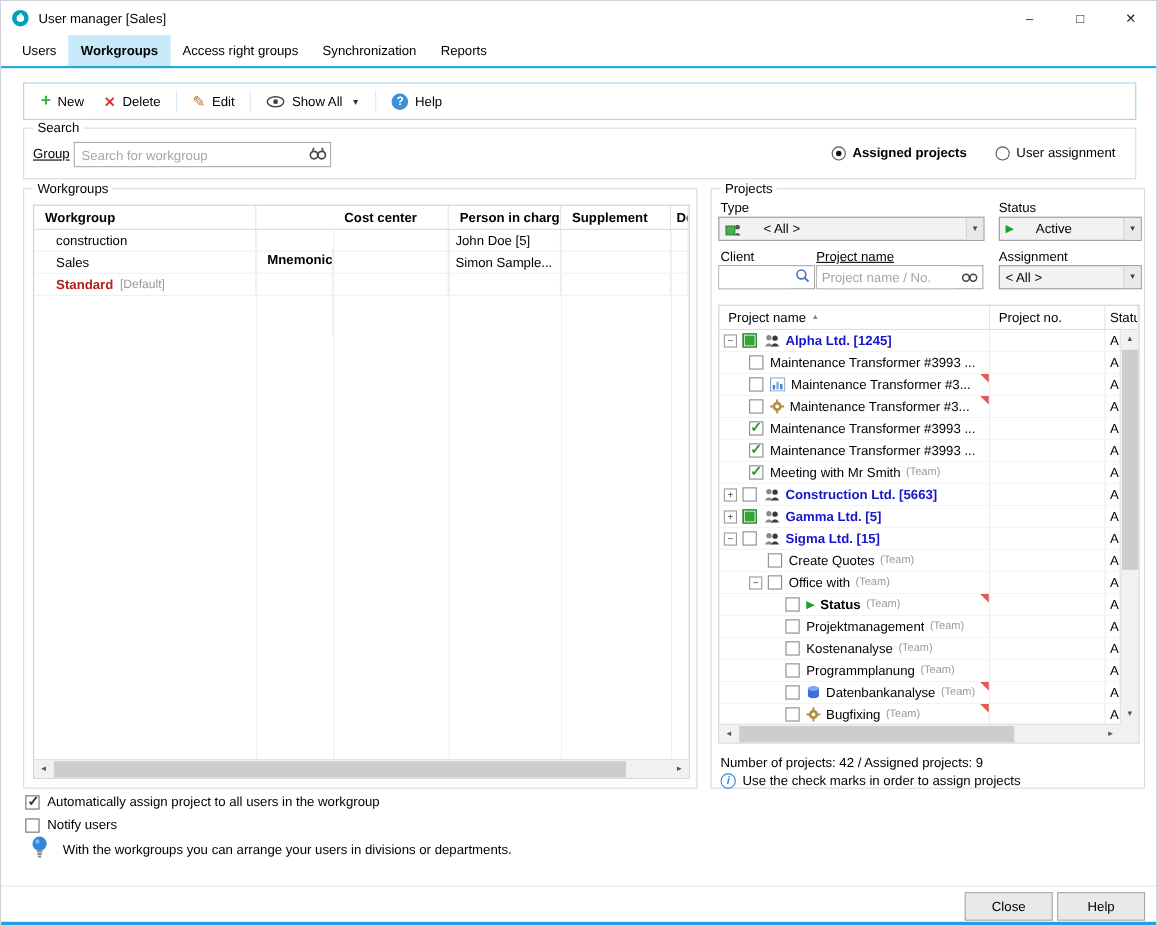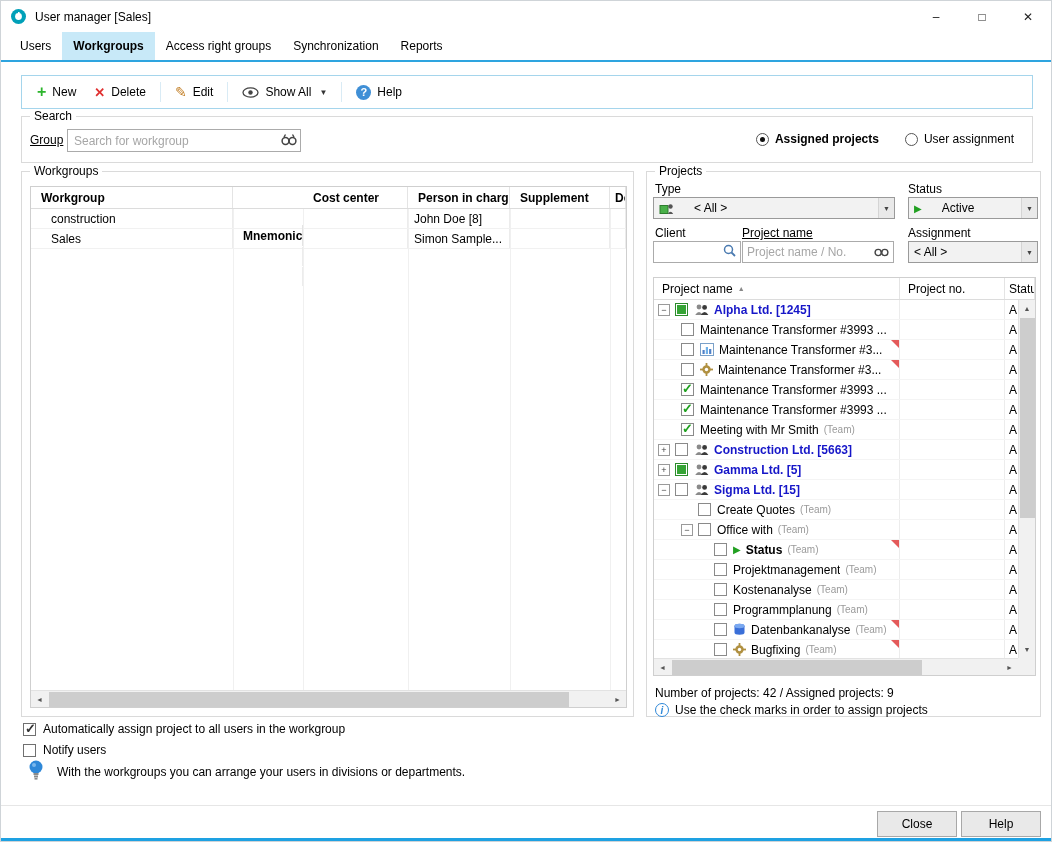--- a/index.html
+++ b/index.html
@@ -219,29 +219,40 @@
         <div class="hcell c3">Cost center</div>
         <div class="hcell c4">Person in charge</div>
         <div class="hcell c5">Supplement</div>
         <div class="hcell c6">Des</div>
       </div>
 
       <div class="wrow">
         <div class="wcell c1 first">construction</div>
         <div class="wcell c2"></div>
         <div class="wcell c3"></div>
-        <div class="wcell c4">John Doe [8]</div>
+        <div class="wcell c4">John Doe [5]</div>
         <div class="wcell c5"></div>
         <div class="wcell c6"></div>
       </div>
       <div class="wrow">
         <div class="wcell c1 first">Sales</div>
         <div class="wcell c2"></div>
         <div class="wcell c3"></div>
         <div class="wcell c4">Simon Sample...</div>
+        <div class="wcell c5"></div>
+        <div class="wcell c6"></div>
+      </div>
+      <div class="wrow">
+        <div class="wcell c1 first">
+          <span class="std-name">Standard</span>
+          <span class="std-tag">[Default]</span>
+        </div>
+        <div class="wcell c2"></div>
+        <div class="wcell c3"></div>
+        <div class="wcell c4"></div>
         <div class="wcell c5"></div>
         <div class="wcell c6"></div>
       </div>
 
       <div class="vlines" style="left:202px"></div>
       <div class="vlines" style="left:272px"></div>
       <div class="vlines" style="left:377px"></div>
       <div class="vlines" style="left:479px"></div>
       <div class="vlines" style="left:579px"></div>
 

